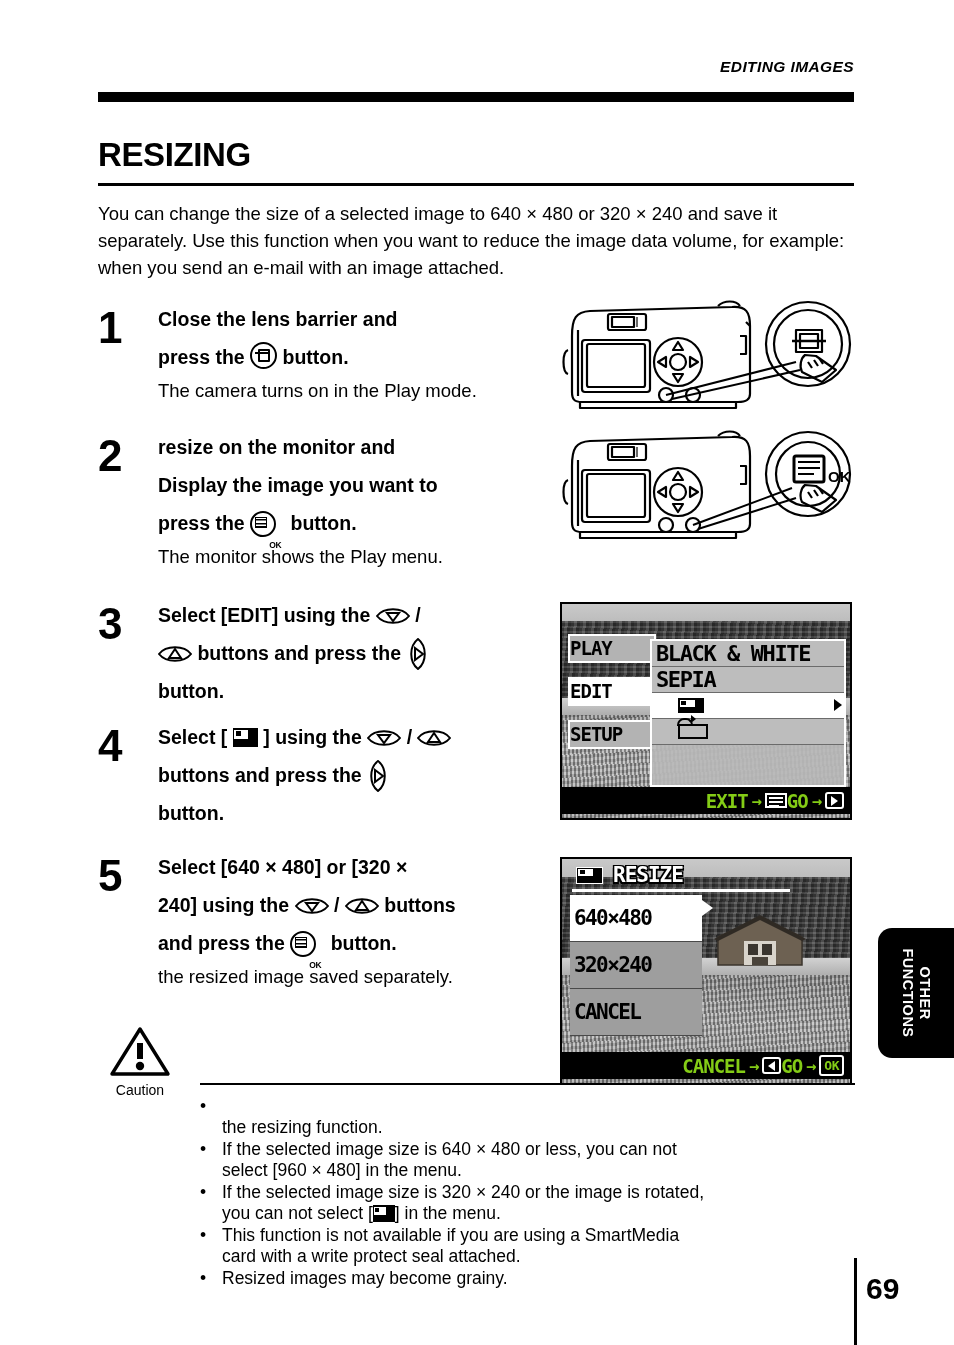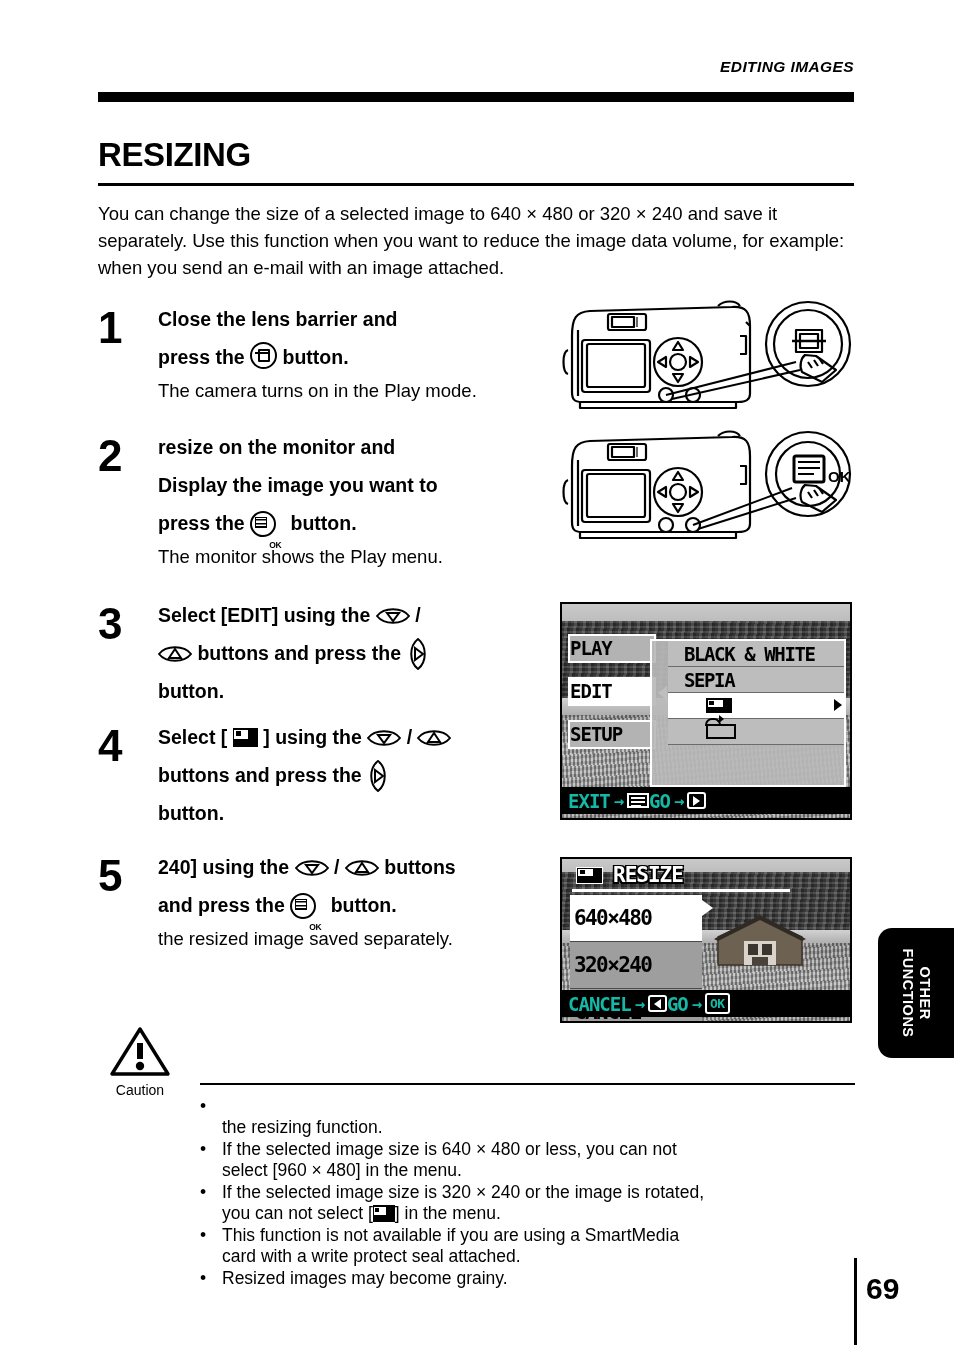--- a/index.html
+++ b/index.html
@@ -210,21 +210,21 @@
   .cam-2 { top: 430px; left: 560px; }
 
   
   .lcd {
     position: absolute;
     border: 2px solid #000;
     box-sizing: border-box;
     overflow: hidden;
   }
   .lcd-1 { top: 602px; left: 560px; width: 292px; height: 218px; }
-  .lcd-2 { top: 857px; left: 560px; width: 292px; height: 166px; }
+  .lcd-2 { top: 857px; left: 560px; width: 292px; height: 228px; }
 
   .lcd-photo {
     position: absolute;
     inset: 0;
   }
   
   .sky {
     position: absolute; left: 0; right: 0; top: 0; height: 14%;
     background: linear-gradient(#c9c9c9, #b4b4b4);
   }
@@ -298,29 +298,28 @@
     left: 88px; top: 35px;
     width: 196px; height: 148px;
     background: rgba(185,185,185,0.92);
     border: 2px solid #ffffff;
     box-sizing: border-box;
   }
   .sm-item {
     height: 25px;
     display: flex;
     align-items: center;
-    padding-left: 16px;
+    padding-left: 4px;
     font-family: "DejaVu Sans Mono", monospace;
     font-weight: bold;
-    font-size: 19px;
+    font-size: 22px;
     letter-spacing: -1.4px;
     background: #bdbdbd;
     border-bottom: 1.5px solid #6b6b6b;
     position: relative;
-    margin-left: 16px;
   }
   .sm-item.sel {
     background: #ffffff;
   }
   .sm-item.sel::after {
     content: "";
     position: absolute;
     right: 2px; top: 6px;
     width: 0; height: 0;
     border-top: 6px solid transparent;
@@ -370,24 +369,24 @@
     border-top:4px solid transparent;
     border-bottom:4px solid transparent;
   }
 
   
   .lcd-bottombar {
     position: absolute;
     left: 0; right: 0; bottom: 4px;
     height: 27px;
     background: #000;
-    color: #14b8a6;
+    color: #84cc16;
     display: flex;
     align-items: center;
-    justify-content: flex-start;
+    justify-content: flex-end;
     padding: 0 6px;
     font-family: "DejaVu Sans Mono", monospace;
     font-weight: bold;
     font-size: 19px;
     letter-spacing: -1px;
     box-sizing: border-box;
   }
   .bb-group { display: flex; align-items: center; gap: 4px; }
   .bb-arrow { font-size: 17px; }
   .bb-menu-glyph {
@@ -693,20 +692,21 @@
           <path d="M8 10 L8 22 L16 16 Z" fill="none" stroke="#000" stroke-width="2"></path>
         </svg>
       </div>
       <div class="step-head">button.</div>
     </div>
   </div>
 
   <div class="step step-5">
     <div class="step-num">5</div>
     <div class="step-body">
+      <div class="step-head">Select [640 × 480] or [320 ×</div>
       <div class="step-head">
         <span>240] using the</span>
         <svg class="ico ico-arrow" viewBox="0 0 34 20">
           <path d="M1 10 C8 1, 26 1, 33 10 C26 19, 8 19, 1 10 Z" fill="none" stroke="#000" stroke-width="2"></path>
           <path d="M11 7 L23 7 L17 15 Z" fill="none" stroke="#000" stroke-width="2"></path>
         </svg>
         <span>/</span>
         <svg class="ico ico-arrow" viewBox="0 0 34 20">
           <path d="M1 10 C8 1, 26 1, 33 10 C26 19, 8 19, 1 10 Z" fill="none" stroke="#000" stroke-width="2"></path>
           <path d="M11 14 L23 14 L17 5 Z" fill="none" stroke="#000" stroke-width="2"></path>

